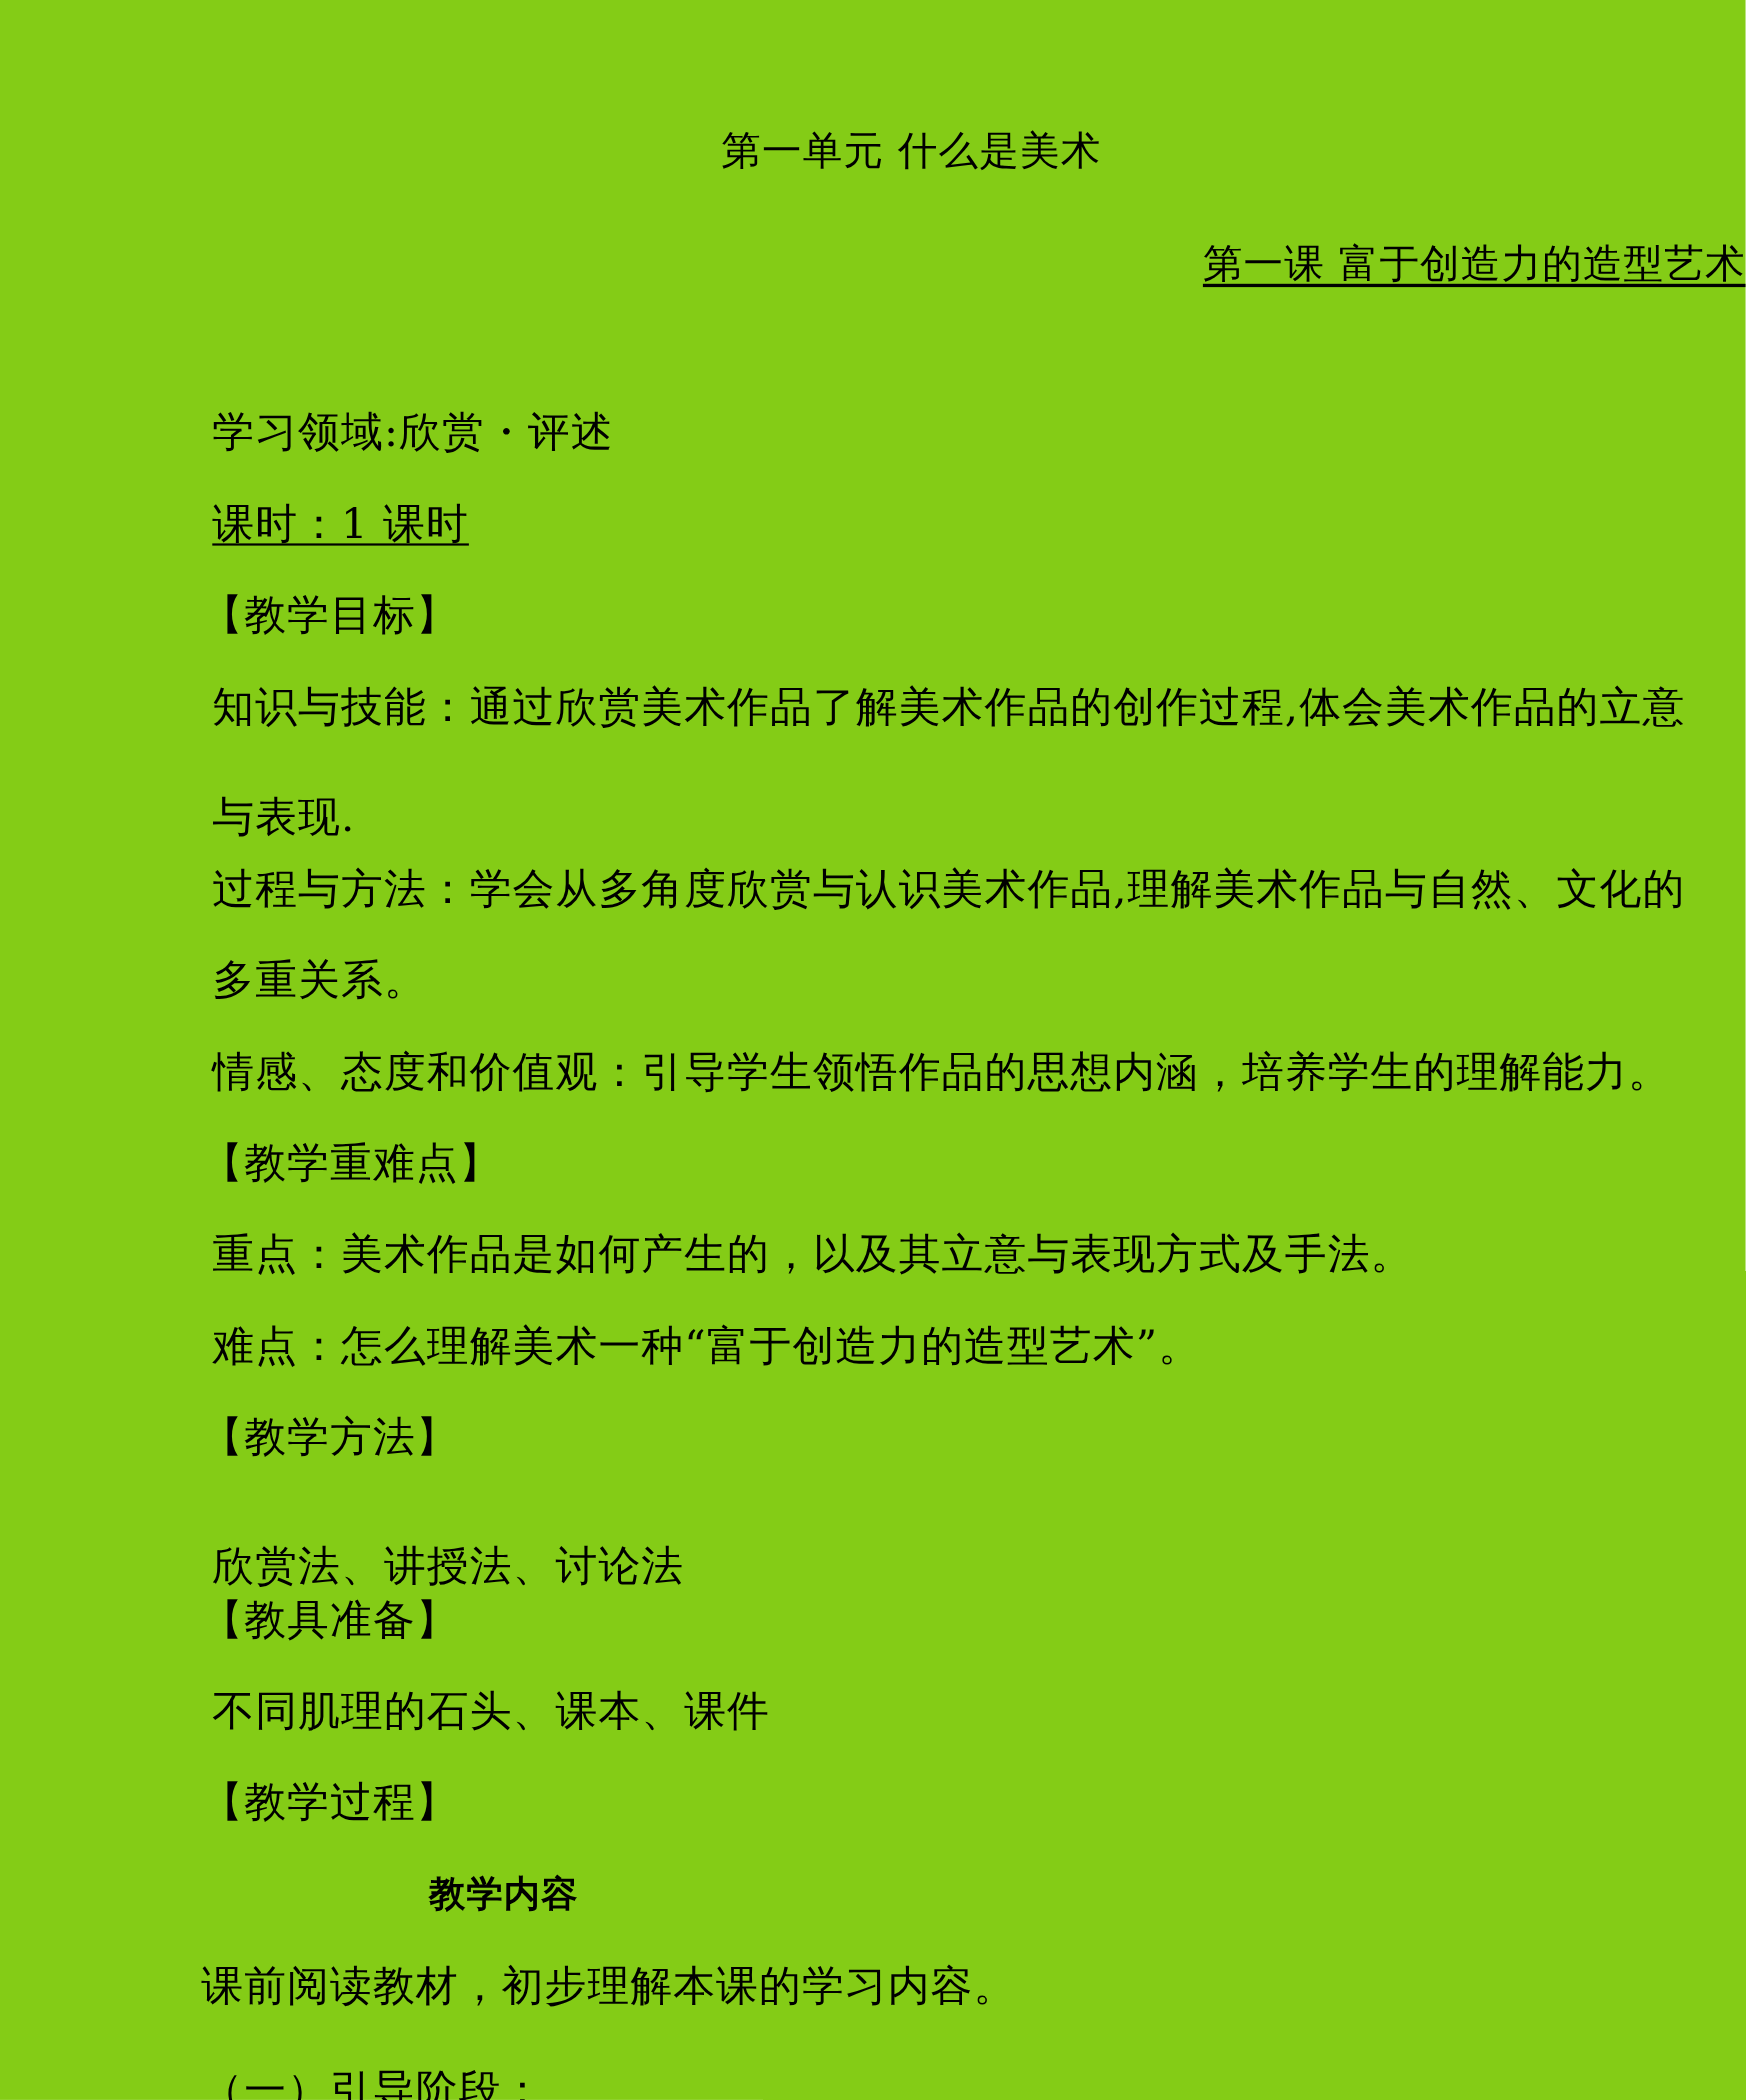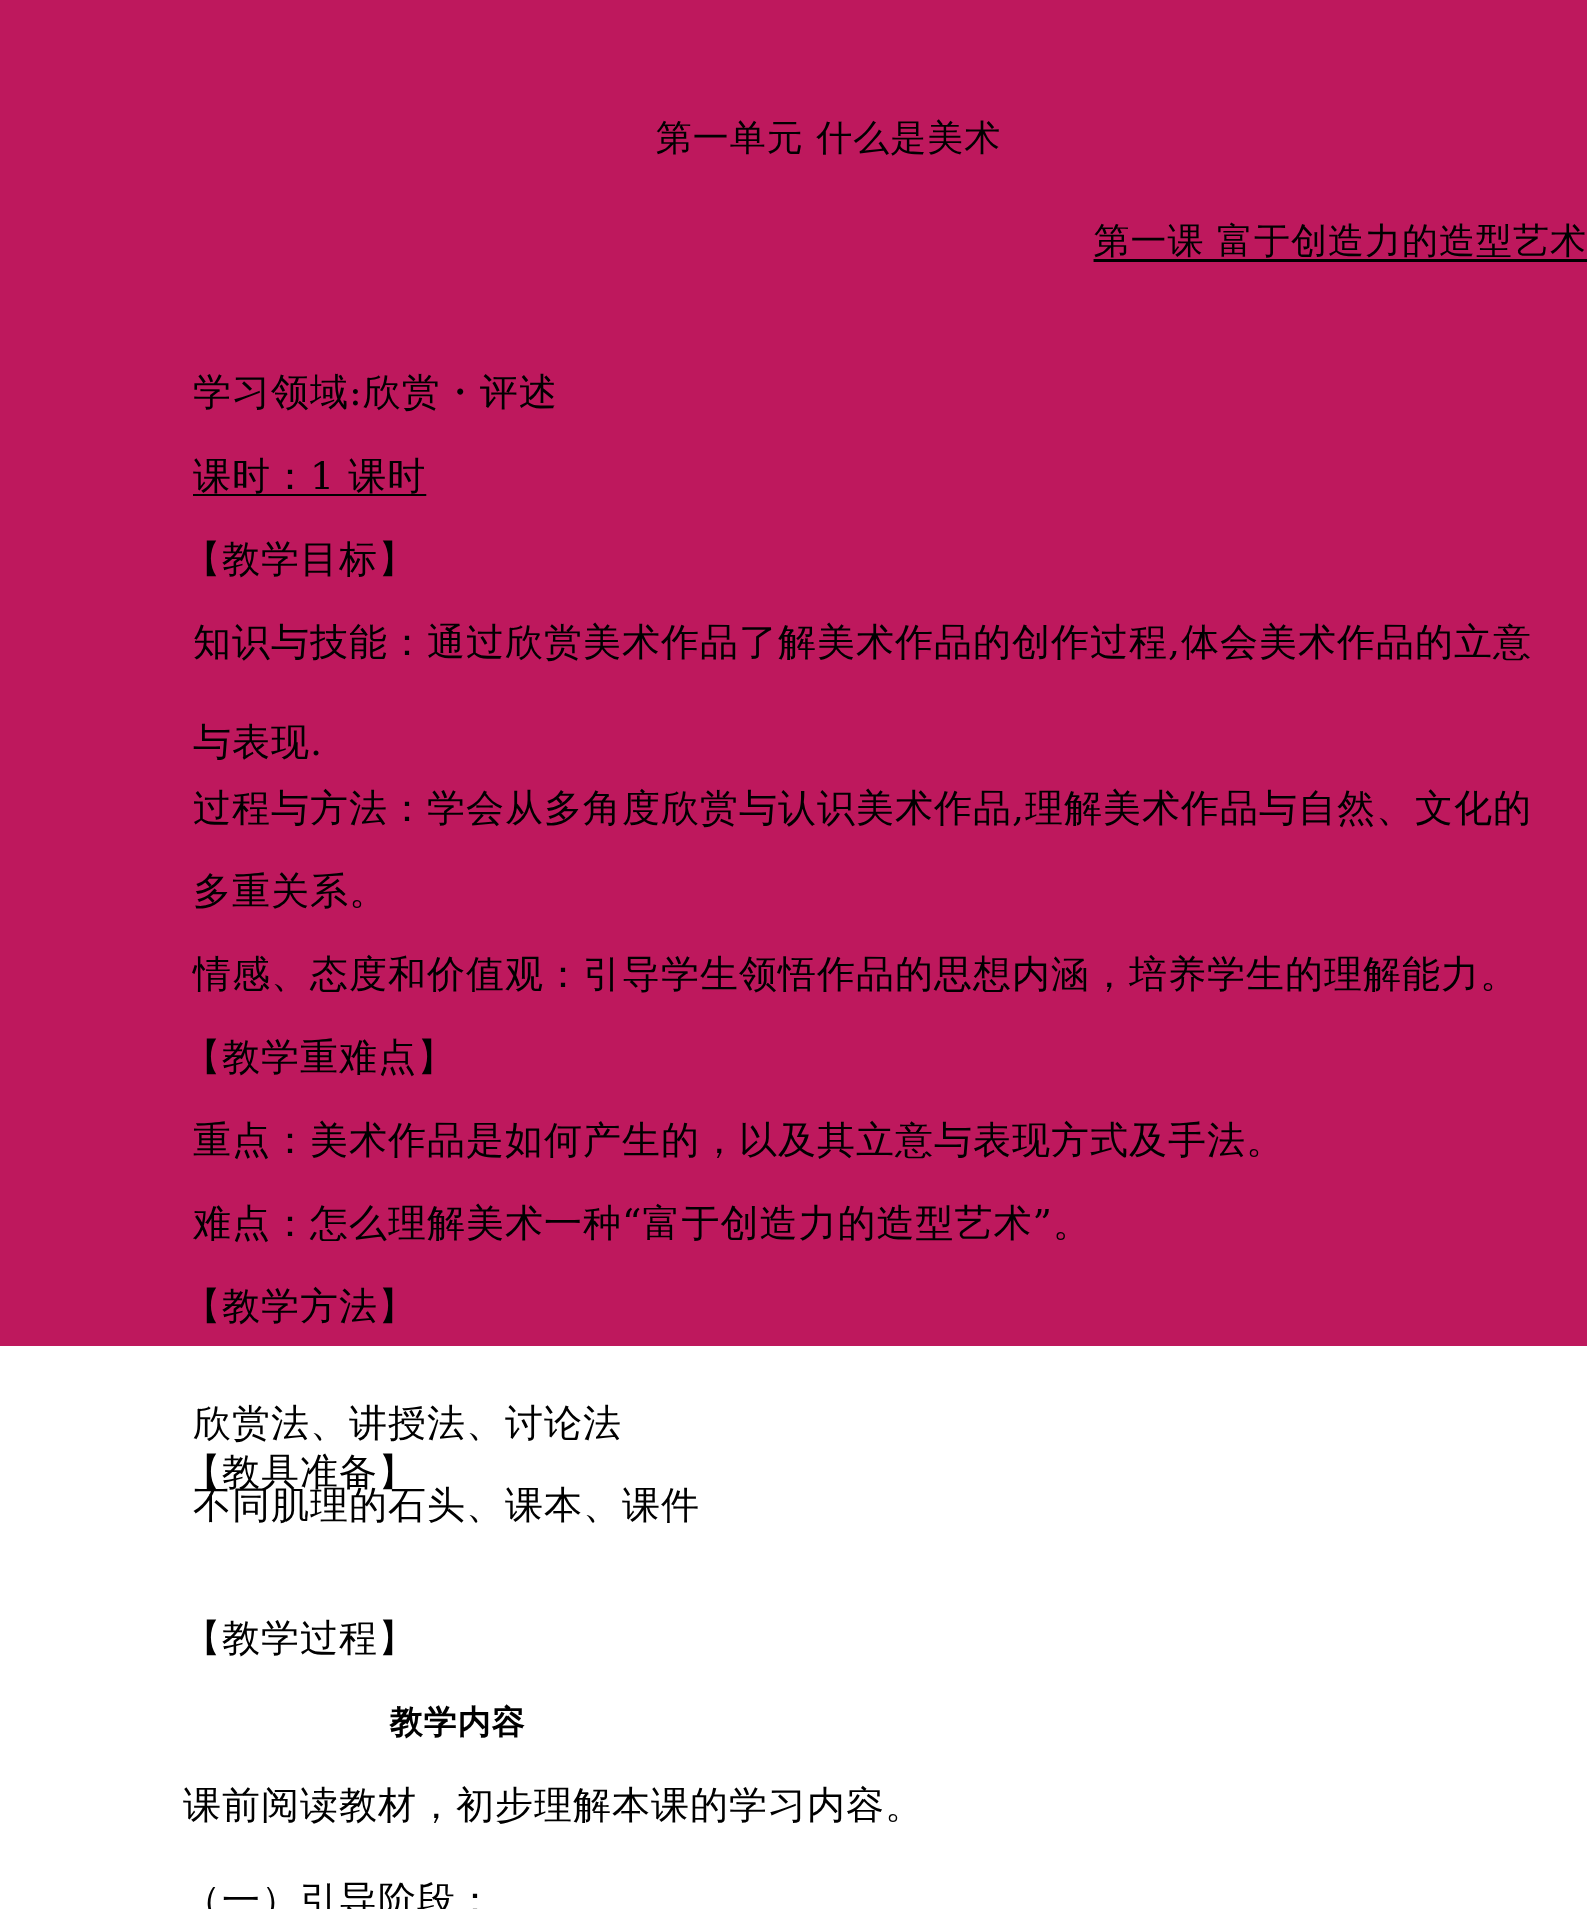--- a/index.html
+++ b/index.html
@@ -11,22 +11,22 @@
       width: 1587px;
       height: 1909px;
       position: relative;
       overflow: hidden;
       font-family: "DejaVu Serif", "Liberation Serif", serif;
       color: #000000;
     }
     .page {
       position: absolute;
       left: 0; top: 0;
-      width: 1587px; height: 1346px;
-      background: #be185d;
+      width: 1587px; height: 1909px;
+      background: #84cc16;
     }
     .line {
       position: absolute;
       white-space: nowrap;
       font-size: 38px;
       line-height: 44px;
       letter-spacing: 1px;
     }
     .title-unit {
       left: 0; width: 1587px;
@@ -96,21 +96,21 @@
   <div class="line l" style="top:1118px;">重点：美术作品是如何产生的，以及其立意与表现方式及手法。</div>
 
   <div class="line l" style="top:1201px;">难点：怎么理解美术一种“富于创造力的造型艺术”。</div>
 
   <div class="line l-tight" style="top:1284px;">【教学方法】</div>
 
   <div class="line l" style="top:1401px;">欣赏法、讲授法、讨论法</div>
 
   <div class="line l-tight" style="top:1450px;">【教具准备】</div>
 
-  <div class="line l" style="top:1483px;">不同肌理的石头、课本、课件</div>
+  <div class="line l" style="top:1533px;">不同肌理的石头、课本、课件</div>
 
   <div class="line l-tight" style="top:1616px;">【教学过程】</div>
 
   <div class="line bold-sans" style="top:1700px; left:390px; font-size:33px;">教学内容</div>
 
   <div class="line" style="top:1783px; left:183px;">课前阅读教材，初步理解本课的学习内容。</div>
 
   <div class="line" style="top:1866px; left:183px;margin-top:12px;">（一）引导阶段：</div>
 
 </div>

